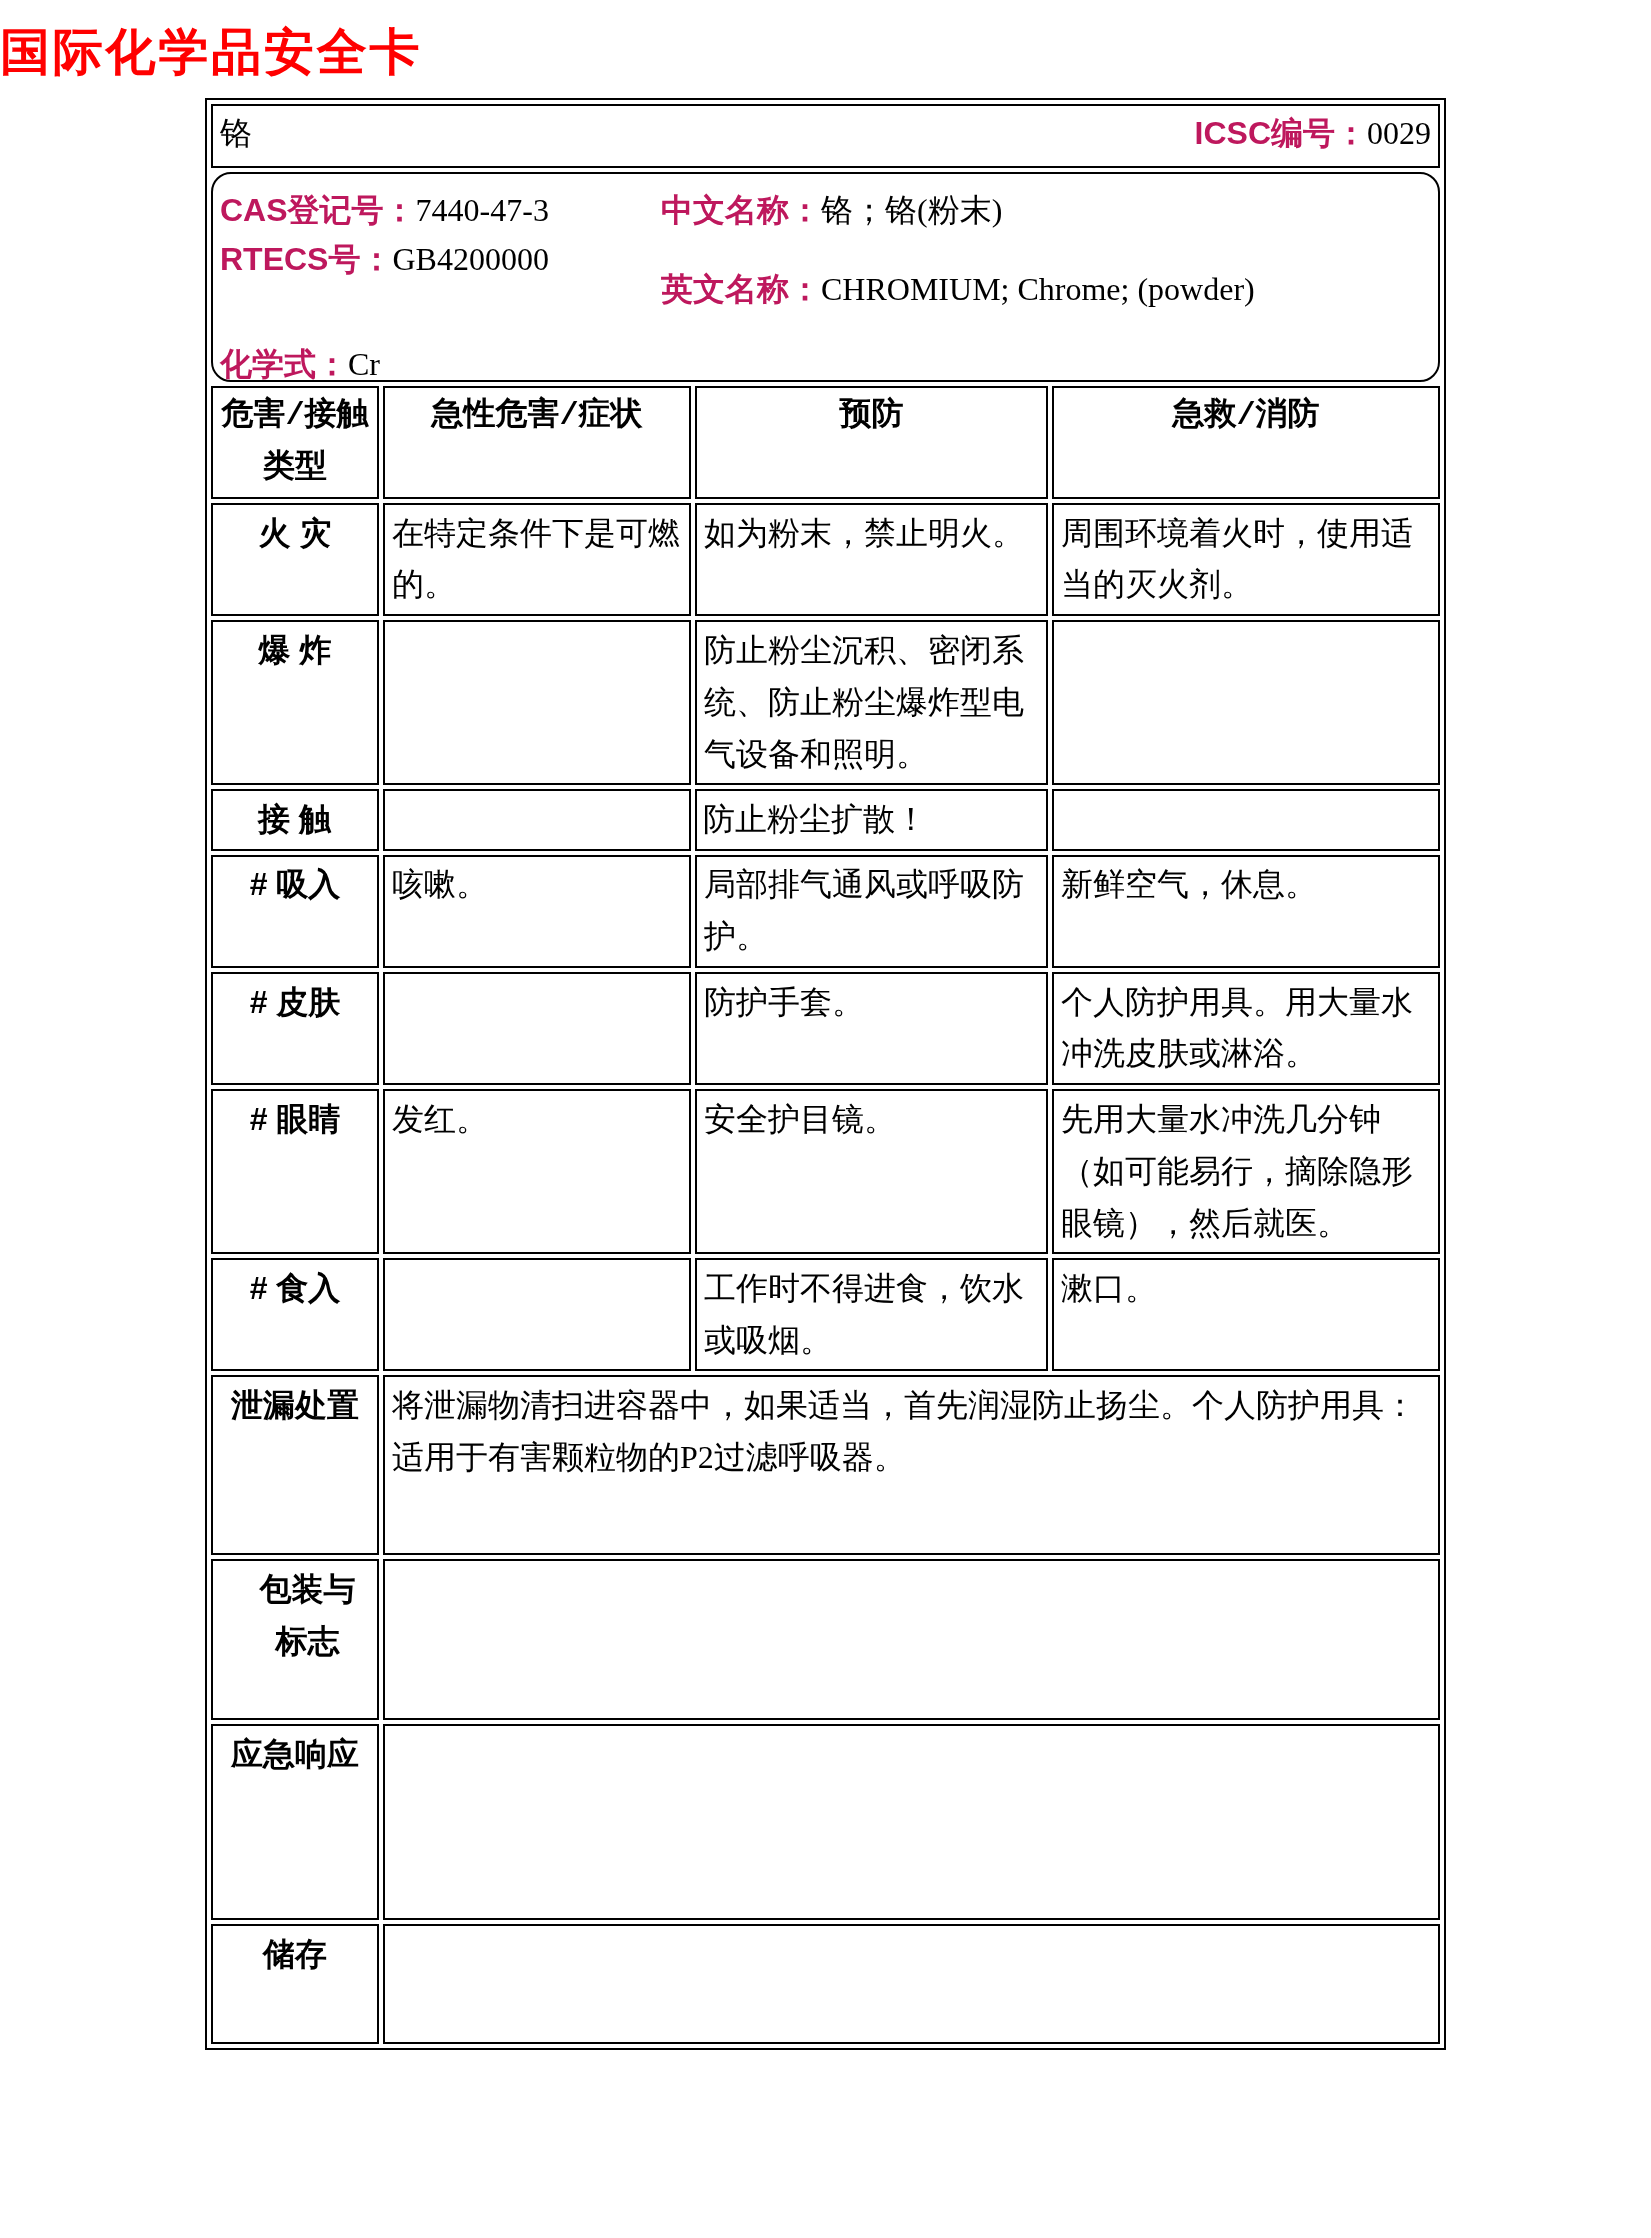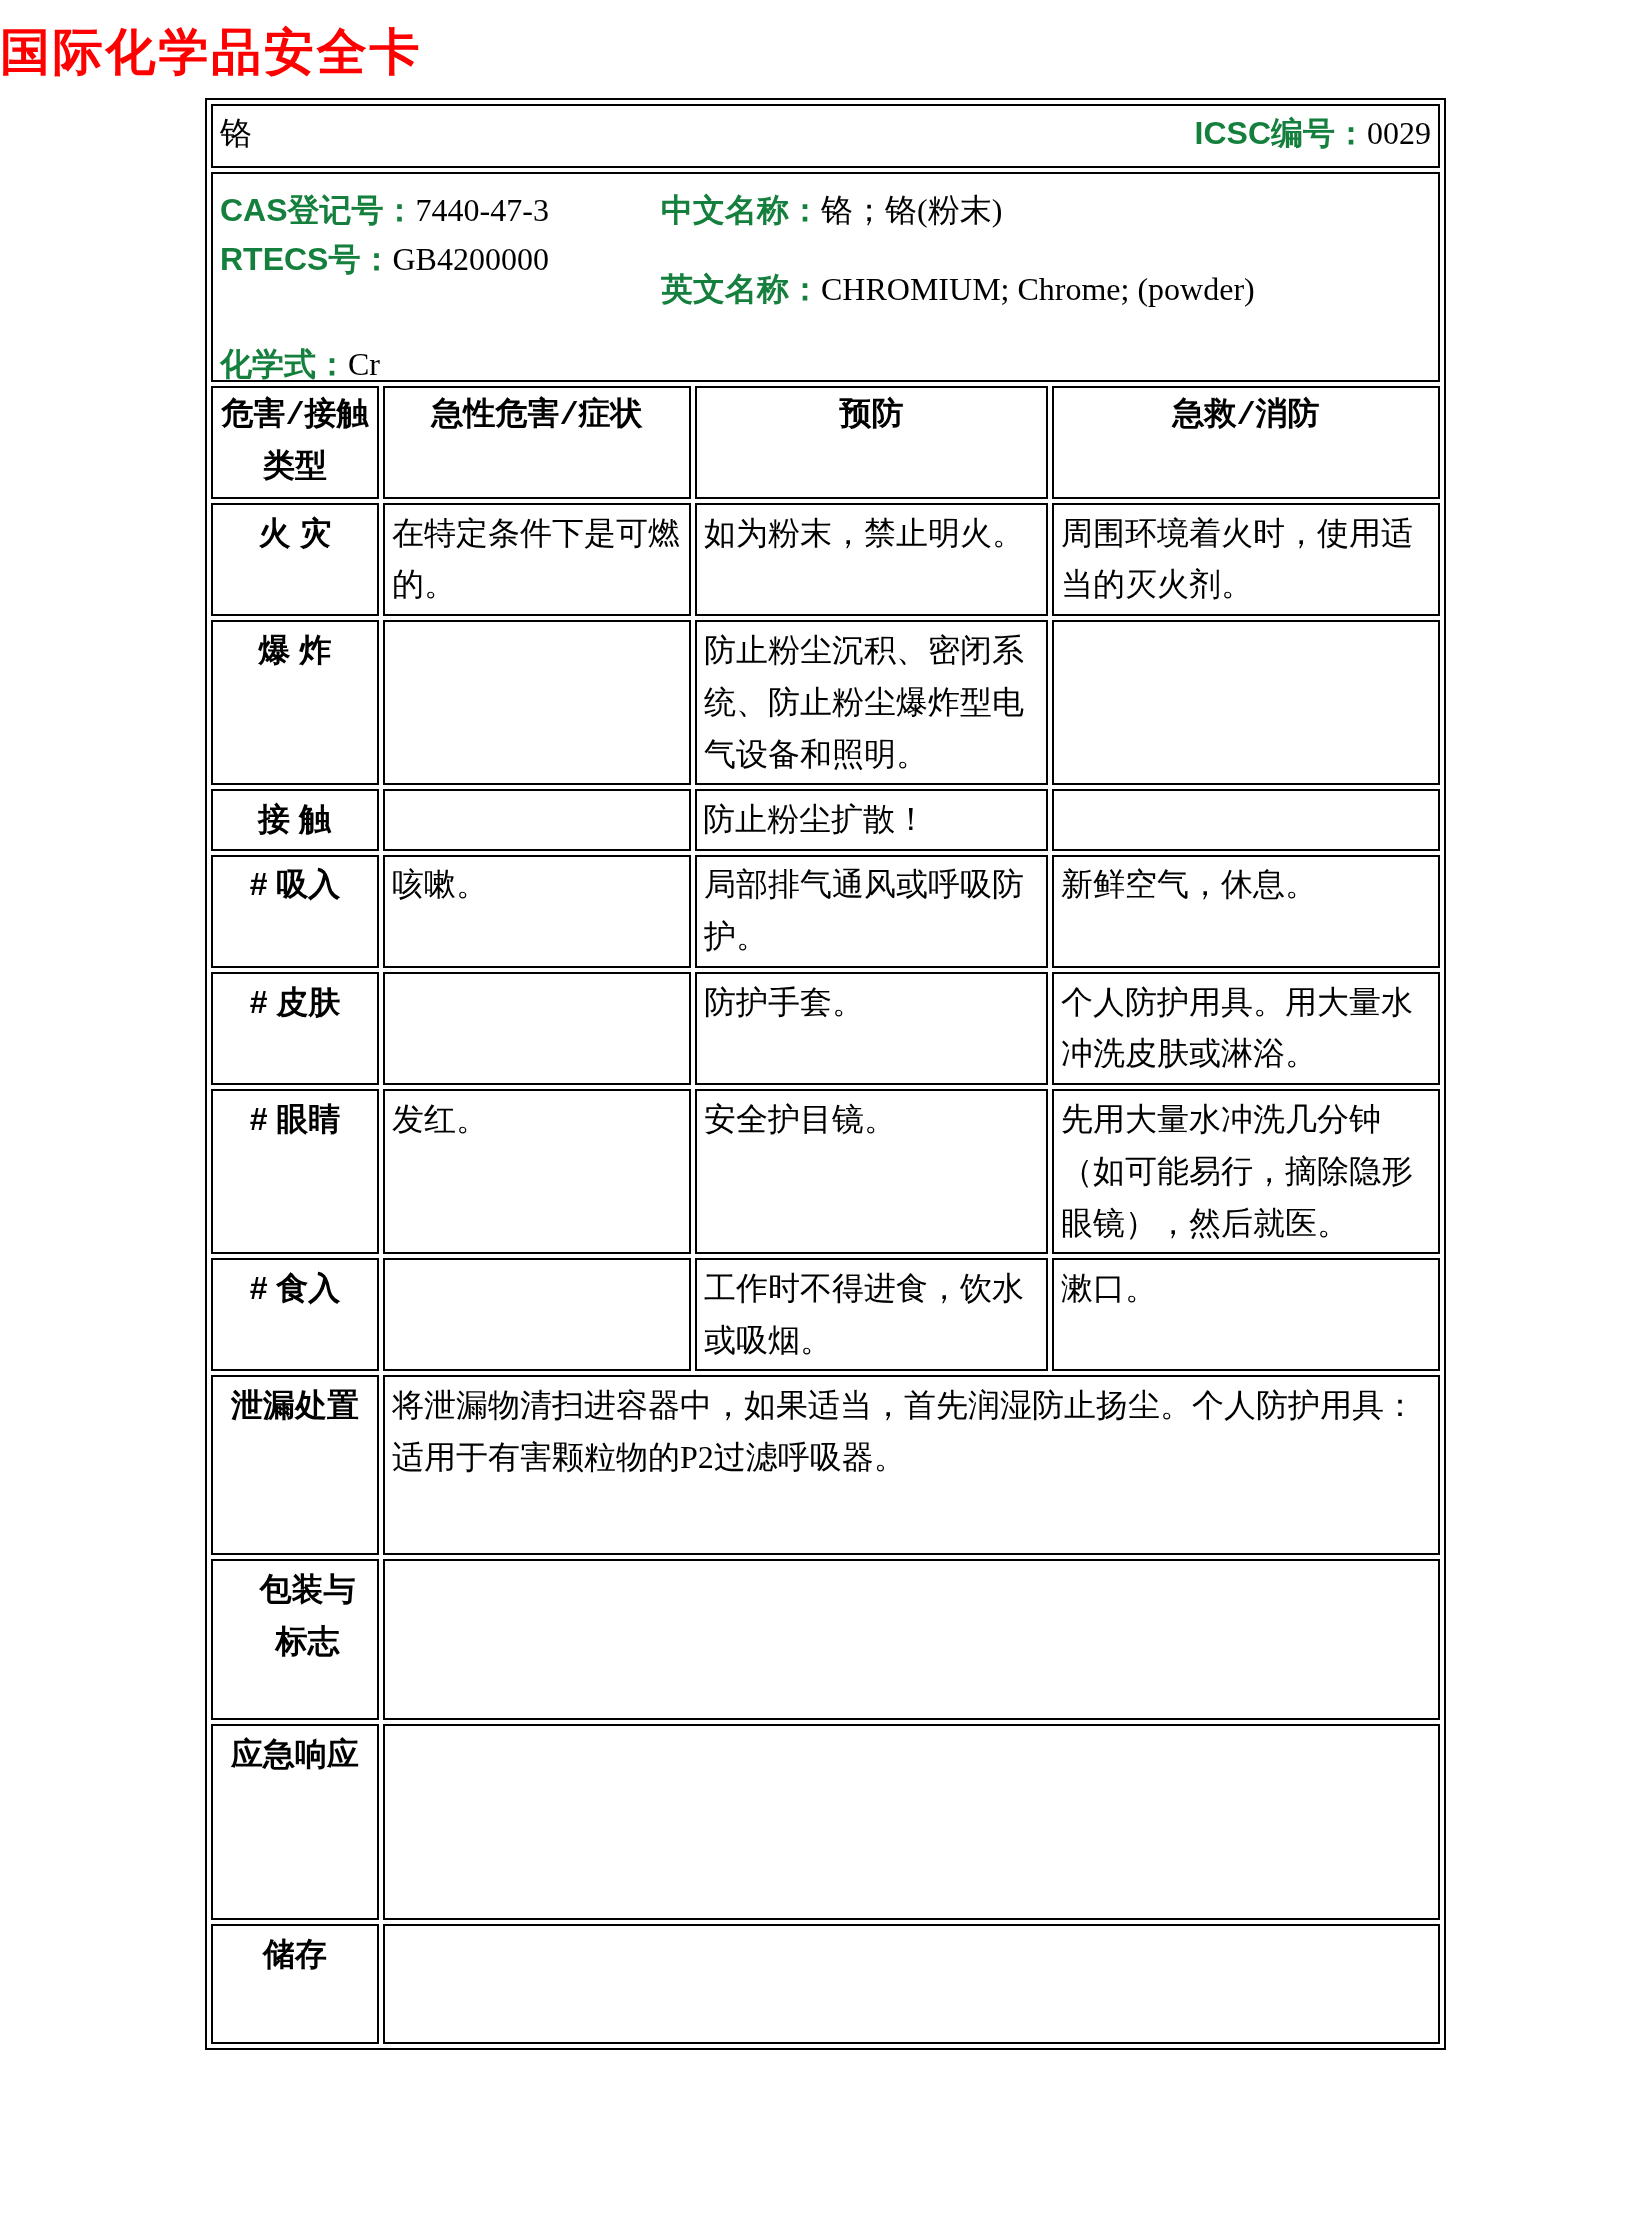--- a/index.html
+++ b/index.html
@@ -59,41 +59,42 @@
   tr.r-inhalation > td { height: 105px; }
   tr.r-skin       > td { height: 105px; }
   tr.r-eyes       > td { height: 155px; }
   tr.r-ingestion  > td { height: 94px; }
   tr.r-spillage   > td { height: 180px; }
   tr.r-packaging  > td { height: 161px; padding-left: 32px; }
   tr.r-emergency  > td { height: 196px; }
   tr.r-storage    > td { height: 120px; }
 
   .blue {
-    color: #15803d;
+    color: #be185d;
     font-family: "Liberation Sans", sans-serif;
     font-weight: bold;
   }
   .red { color: #FF0000; }
 
   td.headerbar-cell {
     vertical-align: middle;
     padding: 0 9.8px;
   }
   .headerbar-flex {
     display: flex;
     justify-content: space-between;
     align-items: center;
   }
   .substance-name { font-size: 32px; }
   .icsc-no { font-size: 32px; }
 
   td.info-cell {
     position: relative;
     padding: 0;
+    border-radius: 20px;
   }
   .info-line { position: absolute; white-space: nowrap; font-size: 32px; }
   .info-cas     { top: 11.2px;  left: 7px;  }
   .info-rtecs   { top: 60px;  left: 7px;  }
   .info-zhname  { top: 11.2px;  left: 448px; }
   .info-enname  { top: 90px; left: 448px; }
   .info-formula { top: 165px; left: 7px;  }
 
   td.colhead {
     vertical-align: middle;

